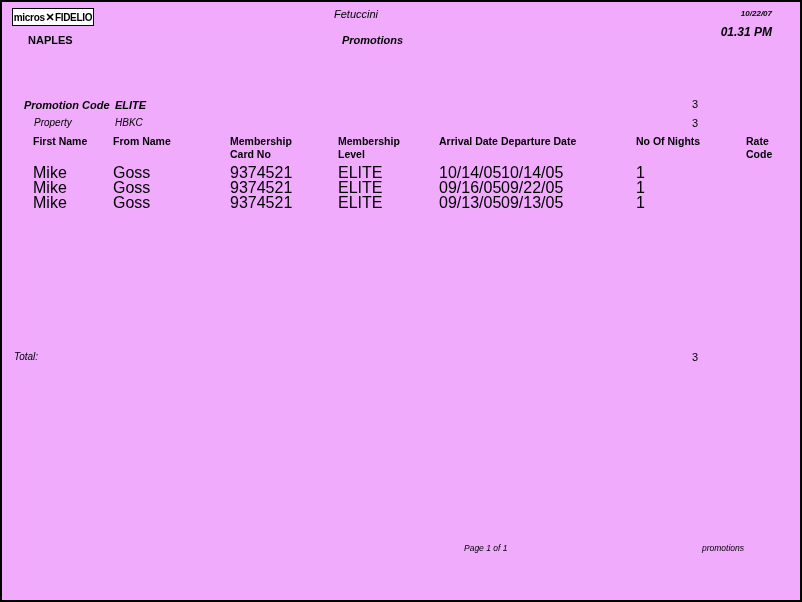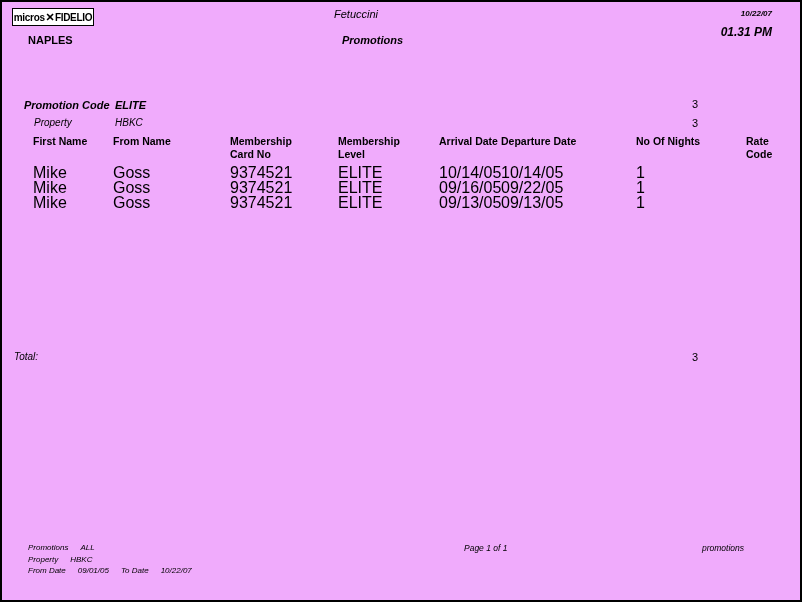--- a/index.html
+++ b/index.html
@@ -316,29 +316,18 @@
         <div class="dcell c4">09/13/05</div>
         <div class="dcell c5">09/13/05</div>
         <div class="dcell c6">1</div>
         <div class="dcell c7"></div>
       </div>
 
       <div class="total-label">Total:</div>
       <div class="total-value">3</div>
     </div>
 
-    <div class="footer-left">
-      <div class="fl-row">
-        <span class="lbl">Promotions</span><span class="v1">ALL</span>
-      </div>
-      <div class="fl-row">
-        <span class="lbl">Property</span><span class="v1">HBKC</span>
-      </div>
-      <div class="fl-row">
-        <span class="lbl">From Date</span><span class="v1">09/01/05</span><span class="v1">To Date</span><span class="v1">10/22/07</span>
-      </div>
-    </div>
 
     <div class="footer-page">Page 1 of 1</div>
     <div class="footer-right">promotions</div>
 
   </div>
 </div>
 
 </body></html>

